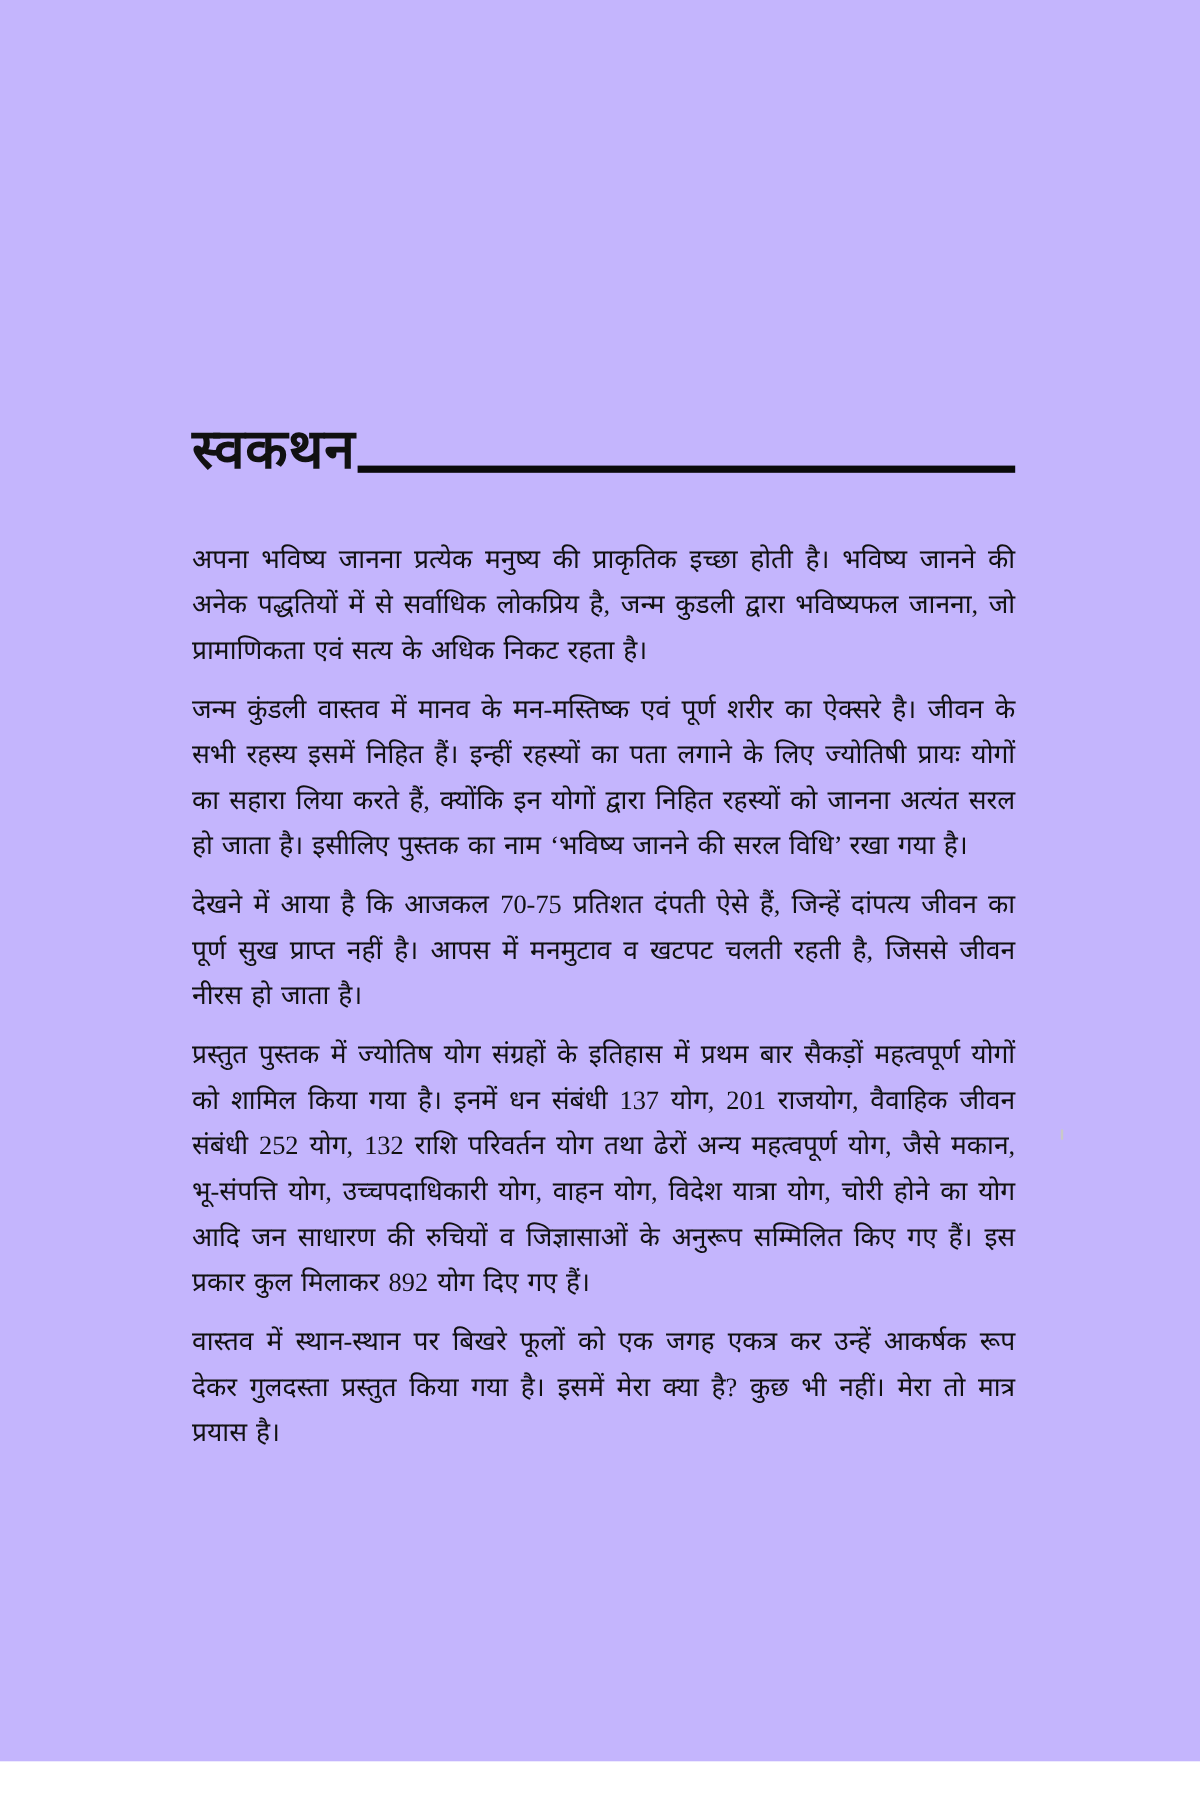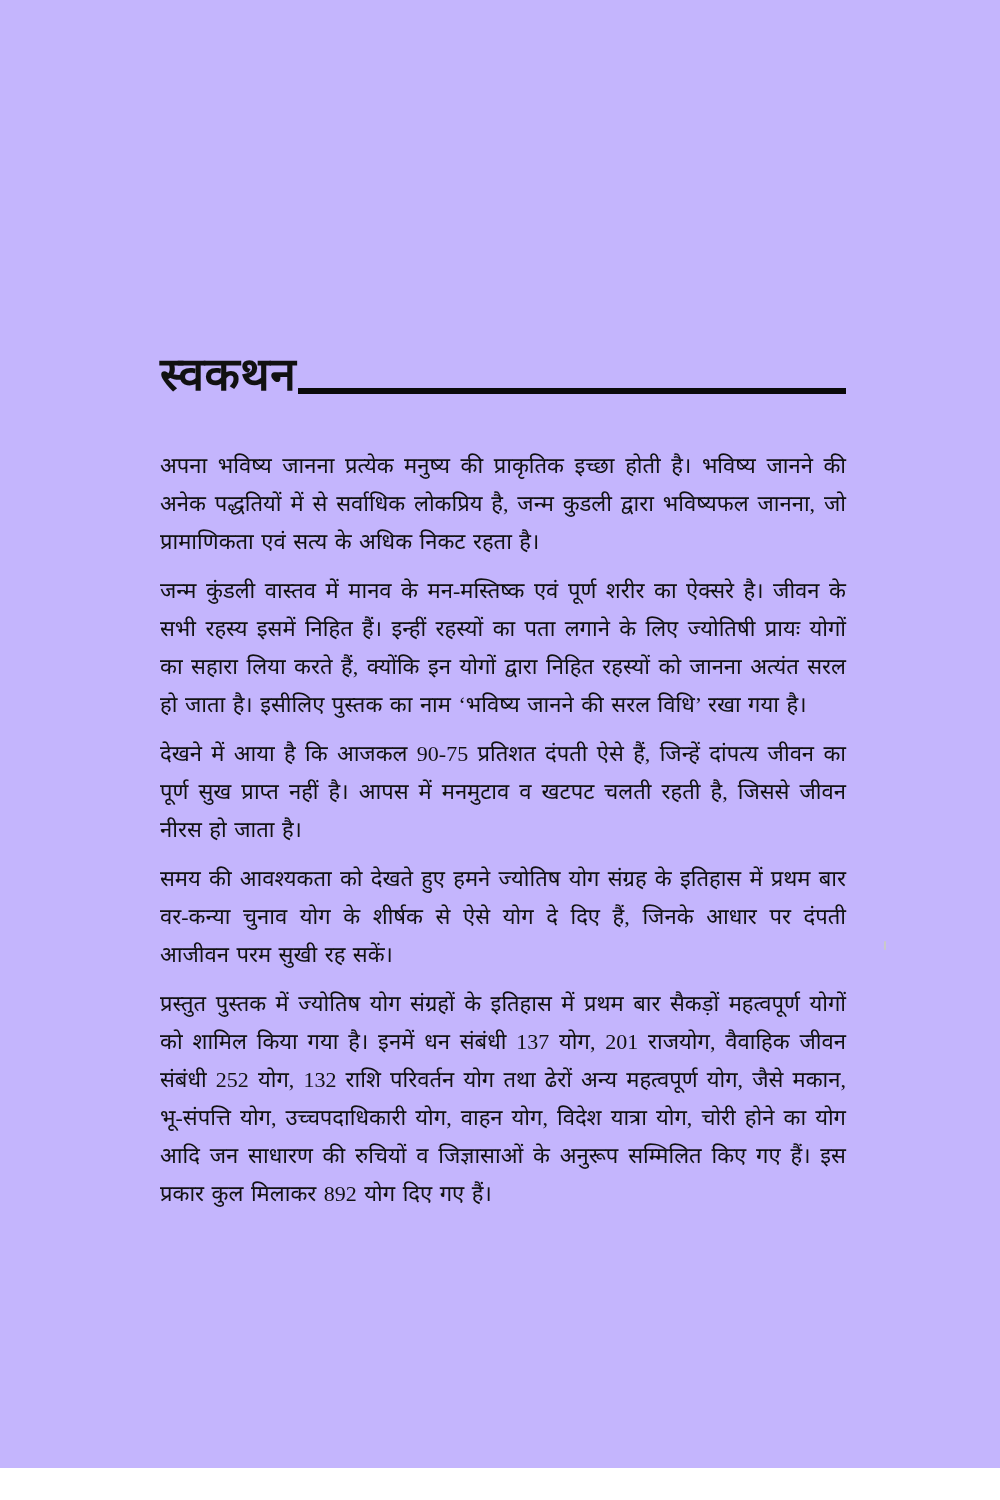--- a/index.html
+++ b/index.html
@@ -66,22 +66,22 @@
   <div class="content">
 
     <div class="title-row">
       <span class="title-text">स्वकथन</span>
       <span class="title-rule"></span>
     </div>
 
     <div class="body-text">
       <p>अपना भविष्य जानना प्रत्येक मनुष्य की प्राकृतिक इच्छा होती है। भविष्य जानने की अनेक पद्धतियों में से सर्वाधिक लोकप्रिय है, जन्म कुडली द्वारा भविष्यफल जानना, जो प्रामाणिकता एवं सत्य के अधिक निकट रहता है।</p>
       <p>जन्म कुंडली वास्तव में मानव के मन-मस्तिष्क एवं पूर्ण शरीर का ऐक्सरे है। जीवन के सभी रहस्य इसमें निहित हैं। इन्हीं रहस्यों का पता लगाने के लिए ज्योतिषी प्रायः योगों का सहारा लिया करते हैं, क्योंकि इन योगों द्वारा निहित रहस्यों को जानना अत्यंत सरल हो जाता है। इसीलिए पुस्तक का नाम ‘भविष्य जानने की सरल विधि’ रखा गया है।</p>
-      <p>देखने में आया है कि आजकल 90-75 प्रतिशत दंपती ऐसे हैं, जिन्हें दांपत्य जीवन का पूर्ण सुख प्राप्त नहीं है। आपस में मनमुटाव व खटपट चलती रहती है, जिससे जीवन नीरस हो जाता है।</p>
-      <p>समय की आवश्यकता को देखते हुए हमने ज्योतिष योग संग्रह के इतिहास में प्रथम बार वर-कन्या चुनाव योग के शीर्षक से ऐसे योग दे दिए हैं, जिनके आधार पर दंपती आजीवन परम सुखी रह सकें।</p>
+      <p>देखने में आया है कि आजकल 70-75 प्रतिशत दंपती ऐसे हैं, जिन्हें दांपत्य जीवन का पूर्ण सुख प्राप्त नहीं है। आपस में मनमुटाव व खटपट चलती रहती है, जिससे जीवन नीरस हो जाता है।</p>
       <p>प्रस्तुत पुस्तक में ज्योतिष योग संग्रहों के इतिहास में प्रथम बार सैकड़ों महत्वपूर्ण योगों को शामिल किया गया है। इनमें धन संबंधी 137 योग, 201 राजयोग, वैवाहिक जीवन संबंधी 252 योग, 132 राशि परिवर्तन योग तथा ढेरों अन्य महत्वपूर्ण योग, जैसे मकान, भू-संपत्ति योग, उच्चपदाधिकारी योग, वाहन योग, विदेश यात्रा योग, चोरी होने का योग आदि जन साधारण की रुचियों व जिज्ञासाओं के अनुरूप सम्मिलित किए गए हैं। इस प्रकार कुल मिलाकर 892 योग दिए गए हैं।</p>
+      <p>वास्तव में स्थान-स्थान पर बिखरे फूलों को एक जगह एकत्र कर उन्हें आकर्षक रूप देकर गुलदस्ता प्रस्तुत किया गया है। इसमें मेरा क्या है? कुछ भी नहीं। मेरा तो मात्र प्रयास है।</p>
     </div>
 
   </div>
 
   <div class="artifact"></div>
 
 </div>
 
 </body></html>

